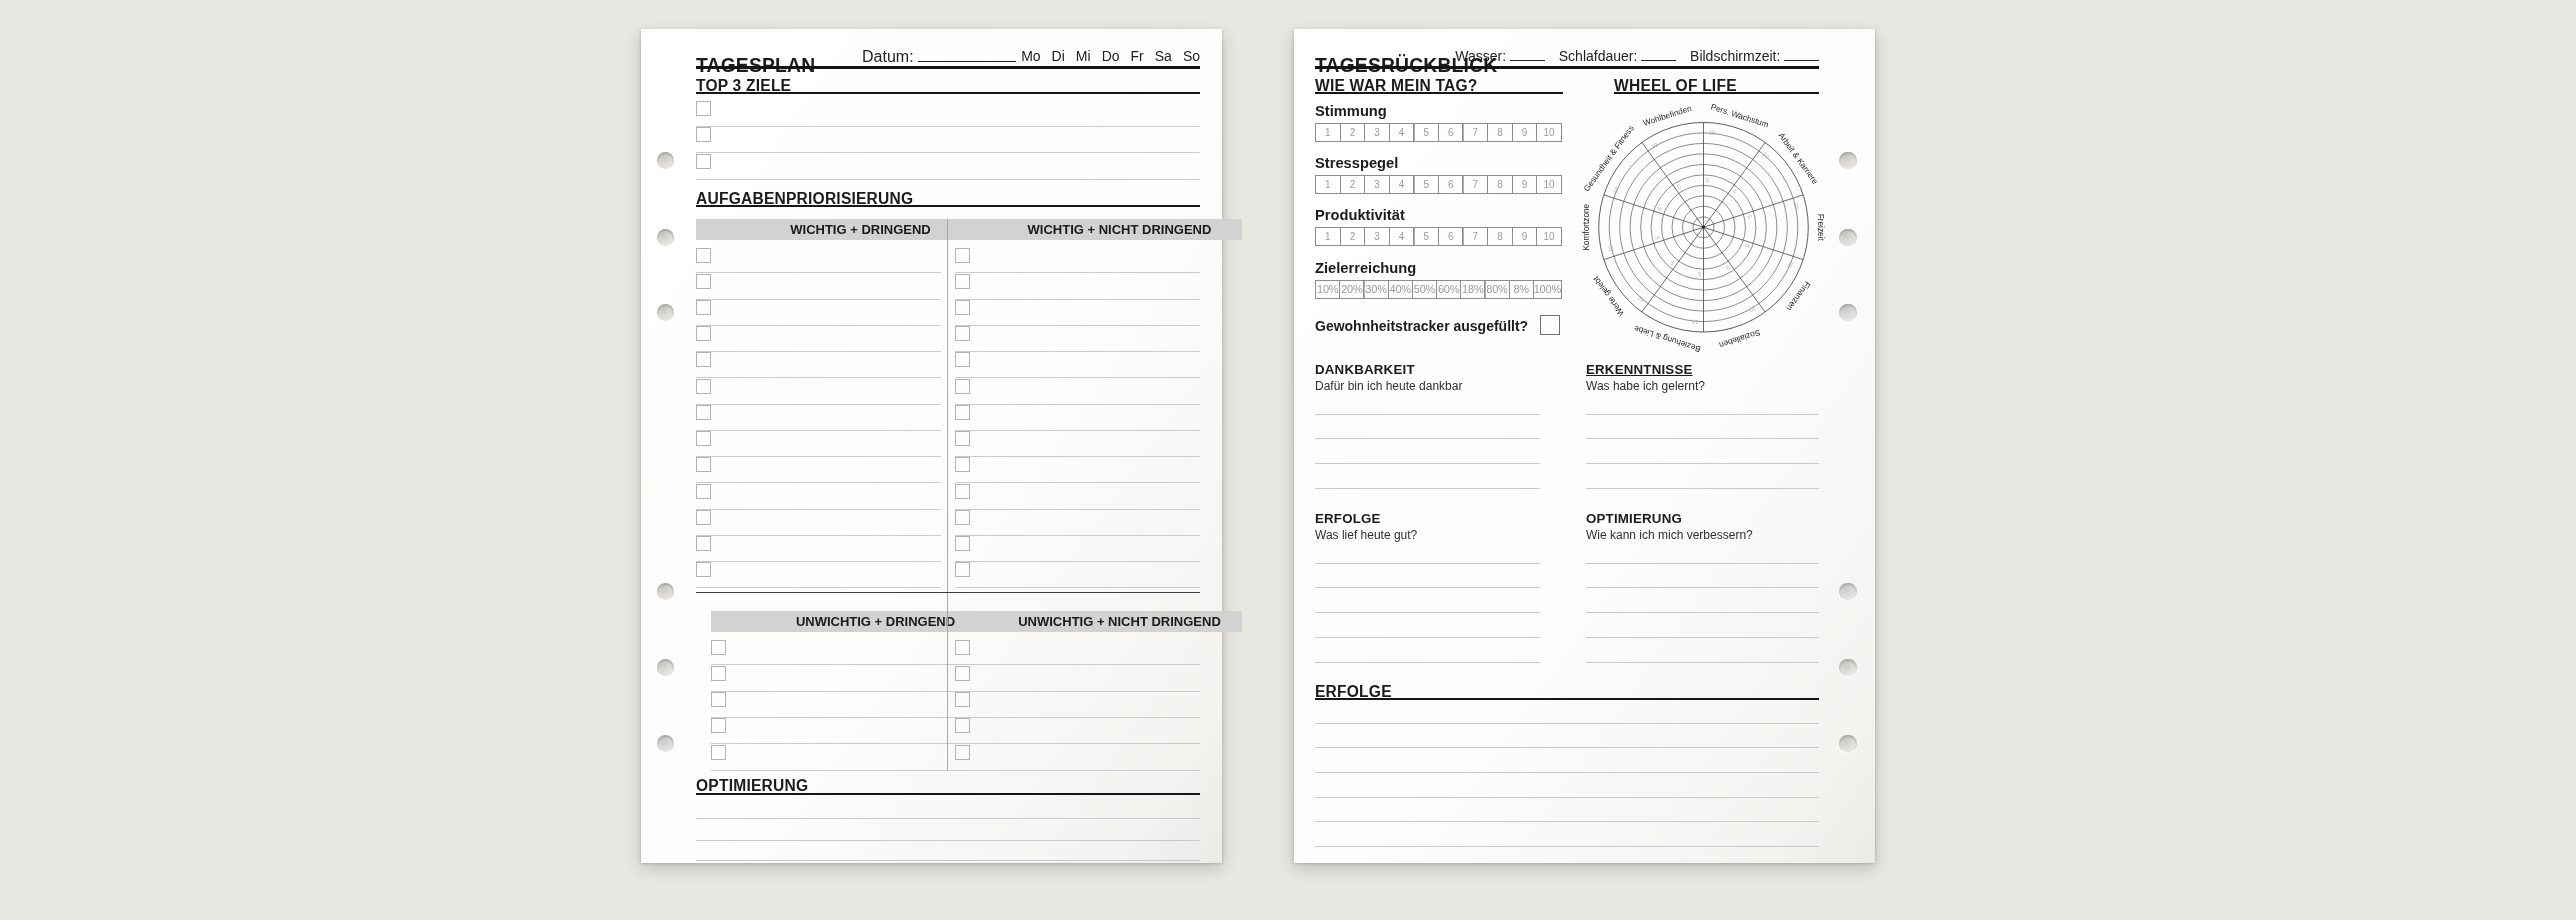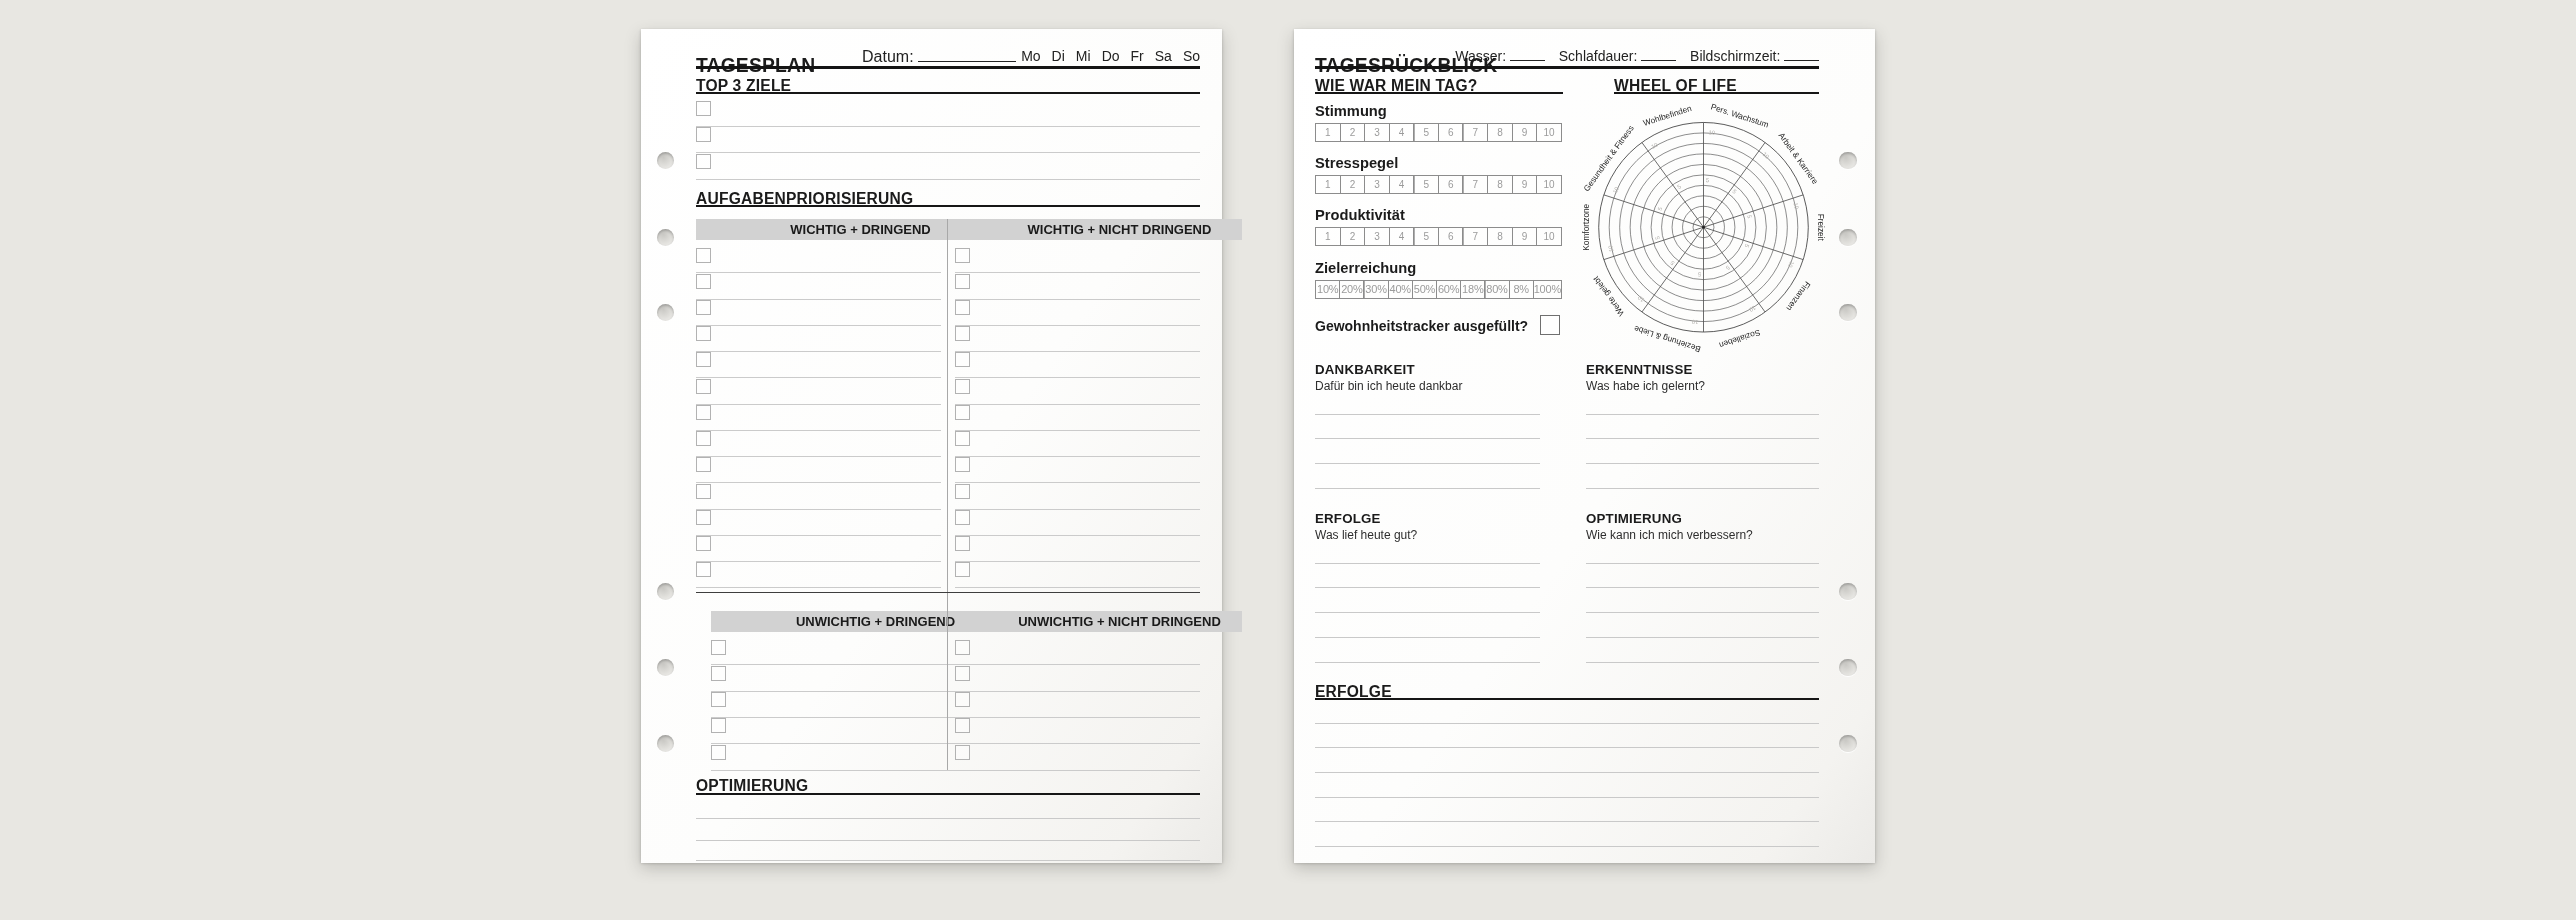--- a/index.html
+++ b/index.html
@@ -426,21 +426,21 @@
         <circle cx="0" cy="0" r="1.6" fill="#222"></circle>
       </svg>
 
     <div id="prompts">
         <div class="prompt-title" style="left: 0px; top: 333px;">DANKBARKEIT</div>
         <div class="prompt-sub" style="left: 0px; top: 350px;">Dafür bin ich heute dankbar</div>
         <div class="pline" style="top: 385px; left: 0px; width: 225px;"></div>
         <div class="pline" style="top: 409px; left: 0px; width: 225px;"></div>
         <div class="pline" style="top: 434px; left: 0px; width: 225px;"></div>
         <div class="pline" style="top: 459px; left: 0px; width: 225px;"></div>
-        <div class="prompt-title" style="left: 271px; top: 333px;">ERKENNTNISSE</div>
+        <div class="prompt-title" style="left: 271px; top: 333px; text-decoration: underline;">ERKENNTNISSE</div>
         <div class="prompt-sub" style="left: 271px; top: 350px;">Was habe ich gelernt?</div>
         <div class="pline" style="top: 385px; left: 271px; width: 233px;"></div>
         <div class="pline" style="top: 409px; left: 271px; width: 233px;"></div>
         <div class="pline" style="top: 434px; left: 271px; width: 233px;"></div>
         <div class="pline" style="top: 459px; left: 271px; width: 233px;"></div>
         <div class="prompt-title" style="left: 0px; top: 482px;">ERFOLGE</div>
         <div class="prompt-sub" style="left: 0px; top: 499px;">Was lief heute gut?</div>
         <div class="pline" style="top: 534px; left: 0px; width: 225px;"></div>
         <div class="pline" style="top: 558px; left: 0px; width: 225px;"></div>
         <div class="pline" style="top: 583px; left: 0px; width: 225px;"></div>

